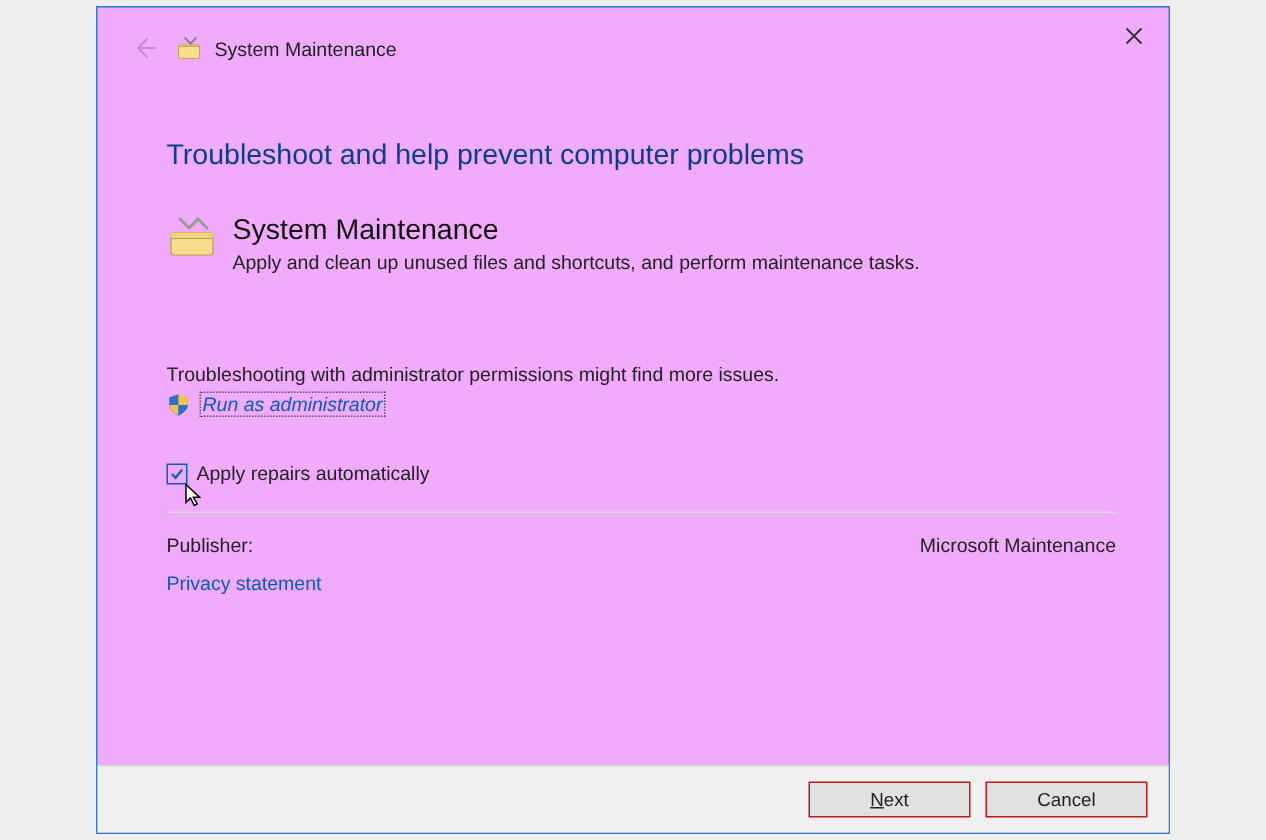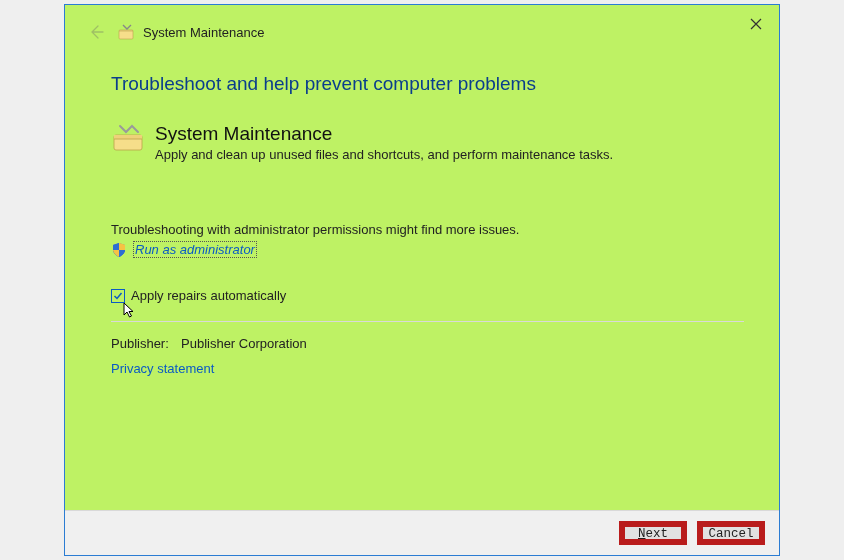--- a/index.html
+++ b/index.html
@@ -9,25 +9,26 @@
       width: 844px;
       height: 560px;
       display: flex;
       align-items: flex-start;
       justify-content: center;
       padding-top: 4px;
     }
     .window {
       width: 716px;
       height: 552px;
-      background: #bef264;
+      background: #f0abfc;
       border: 1px solid #2b7cd3;
       position: relative;
       display: flex;
       flex-direction: column;
+      gap: 20px;
     }
     .close-btn {
       position: absolute;
       top: 8px;
       right: 12px;
       width: 22px;
       height: 22px;
       display: flex;
       align-items: center;
       justify-content: center;
@@ -150,46 +151,47 @@
     .divider {
       border: none;
       border-top: 1px solid #d9d9d9;
       margin-top: 18px;
     }
     .publisher-row {
       display: flex;
       font-size: 13px;
       color: #222;
       margin-top: 14px;
+      justify-content: space-between;
     }
     .publisher-label { width: 70px; }
     .privacy-link {
       display: inline-block;
       margin-top: 10px;
       color: #0a5bc4;
       font-size: 13px;
       cursor: pointer;
       text-align: right;
     }
     .footer {
       background: #f0f0f0;
       border-top: 1px solid #d9d9d9;
       padding: 10px 14px;
       display: flex;
       justify-content: flex-end;
       gap: 10px;
     }
     .btn {
-      width: 68px;
+      width: 108px;
       height: 24px;
       font-size: 12.5px;
       background: #e1e1e1;
-      border: 6px solid #b91c1c;
-      cursor: pointer;
-      font-family: Liberation Mono, monospace;
+      border: 1px solid #b91c1c;
+      cursor: pointer;
+      font-family: Liberation Sans, sans-serif;
       color: #222;
     }
     .btn u { text-decoration: underline; }
   </style>
 </head>
 <body>
 
 <div class="window">
   <div class="close-btn">
     <svg viewBox="0 0 12 12">
@@ -257,21 +259,21 @@
       <span class="checkbox-label">Apply repairs automatically</span>
       <svg class="cursor" viewBox="0 0 14 18">
           <path d="M1 1 L1 13 L4 10 L6.5 15 L8.5 14 L6 9.5 L10 9.5 Z" fill="#fff" stroke="#000" stroke-width="1"></path>
         </svg>
     </div>
 
     <hr class="divider">
 
     <div class="publisher-row">
       <span class="publisher-label">Publisher:</span>
-      <span>Publisher Corporation</span>
+      <span>Microsoft Maintenance</span>
     </div>
 
     <span class="privacy-link link">Privacy statement</span>
   </div>
 
   <div class="footer">
     <button class="btn"><u>N</u><span>ext</span></button>
     <button class="btn">Cancel</button>
   </div>
 </div>

